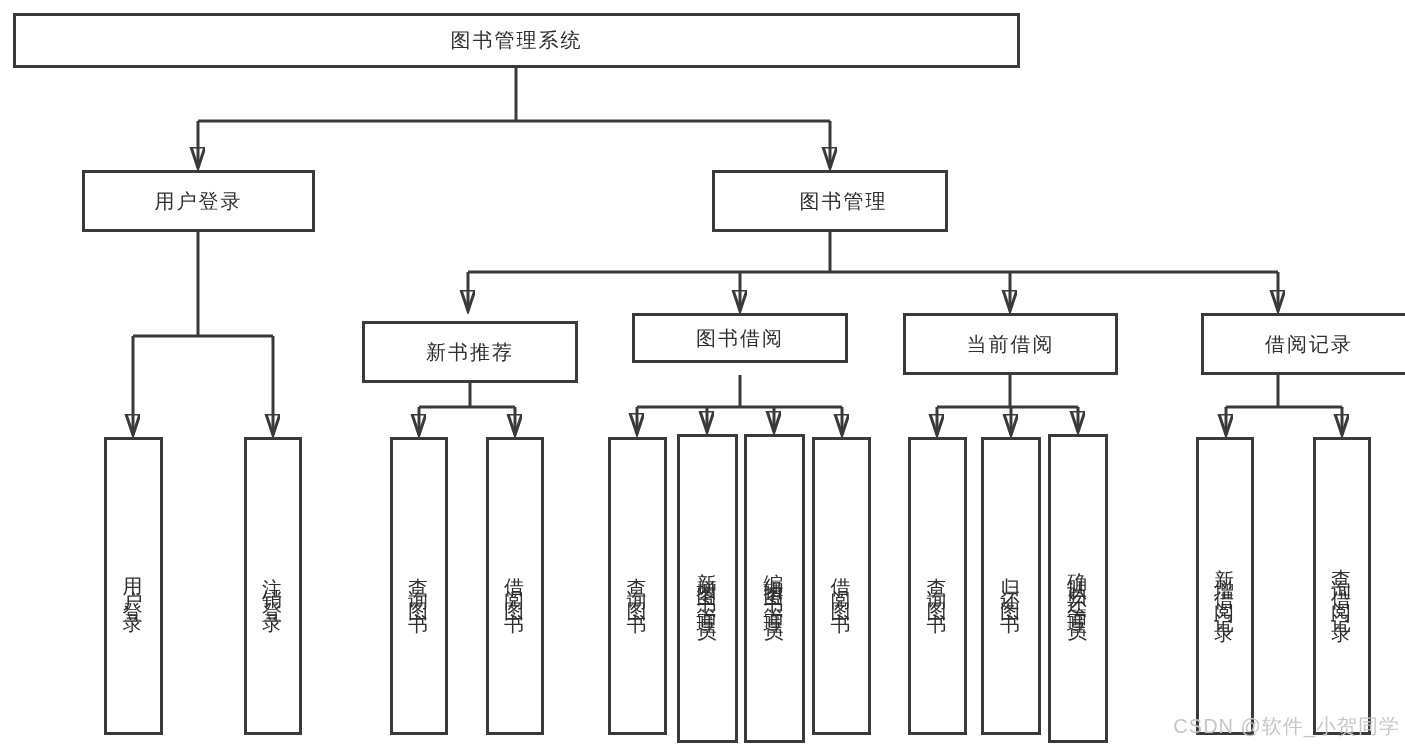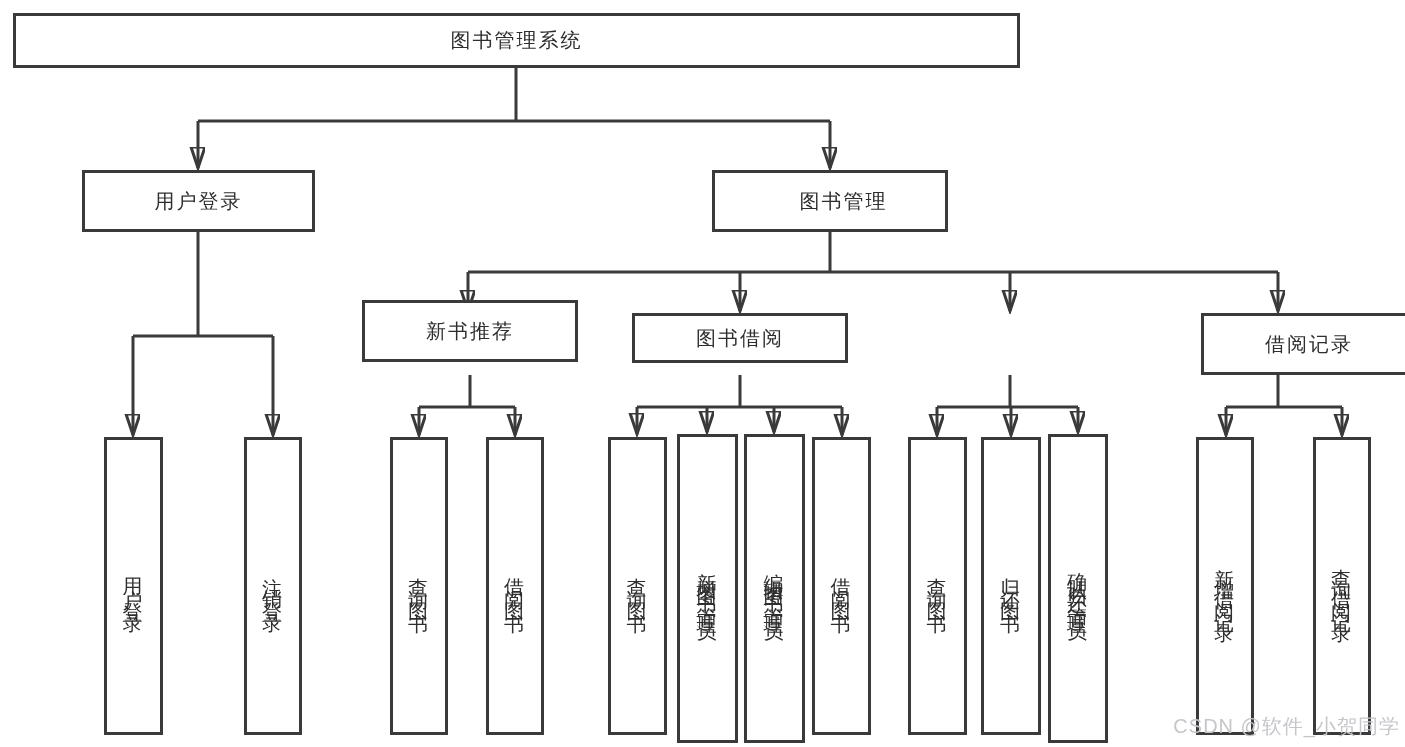--- a/index.html
+++ b/index.html
@@ -105,25 +105,28 @@
     <span>图书管理系统</span>
   </div>
 
   <div class="node hbox" style="left:82px; top:170px; width:233px; height:62px;">
     <span>用户登录</span>
   </div>
   <div class="node hbox" style="left:712px; top:170px; width:236px; height:62px;padding-left:27px;">
     <span>图书管理</span>
   </div>
 
-  <div class="node hbox" style="left:362px; top:300px; width:216px; height:62px;">
+  <div class="node hbox" style="left:362px; top:321px; width:216px; height:62px;">
     <span>新书推荐</span>
   </div>
   <div class="node hbox" style="left:632px; top:313px; width:216px; height:50px;">
     <span>图书借阅</span>
+  </div>
+  <div class="node hbox" style="left:903px; top:313px; width:215px; height:62px;">
+    <span>当前借阅</span>
   </div>
   <div class="node hbox" style="left:1172px; top:313px; width:216px; height:62px;margin-left:29px;">
     <span>借阅记录</span>
   </div>
 
   <div class="node vbox" style="left:104px; top:437px; width:59px; height:298px;">
     <span>用户登录</span>
   </div>
   <div class="node vbox" style="left:244px; top:437px; width:58px; height:298px;">
     <span>注销登录</span>

